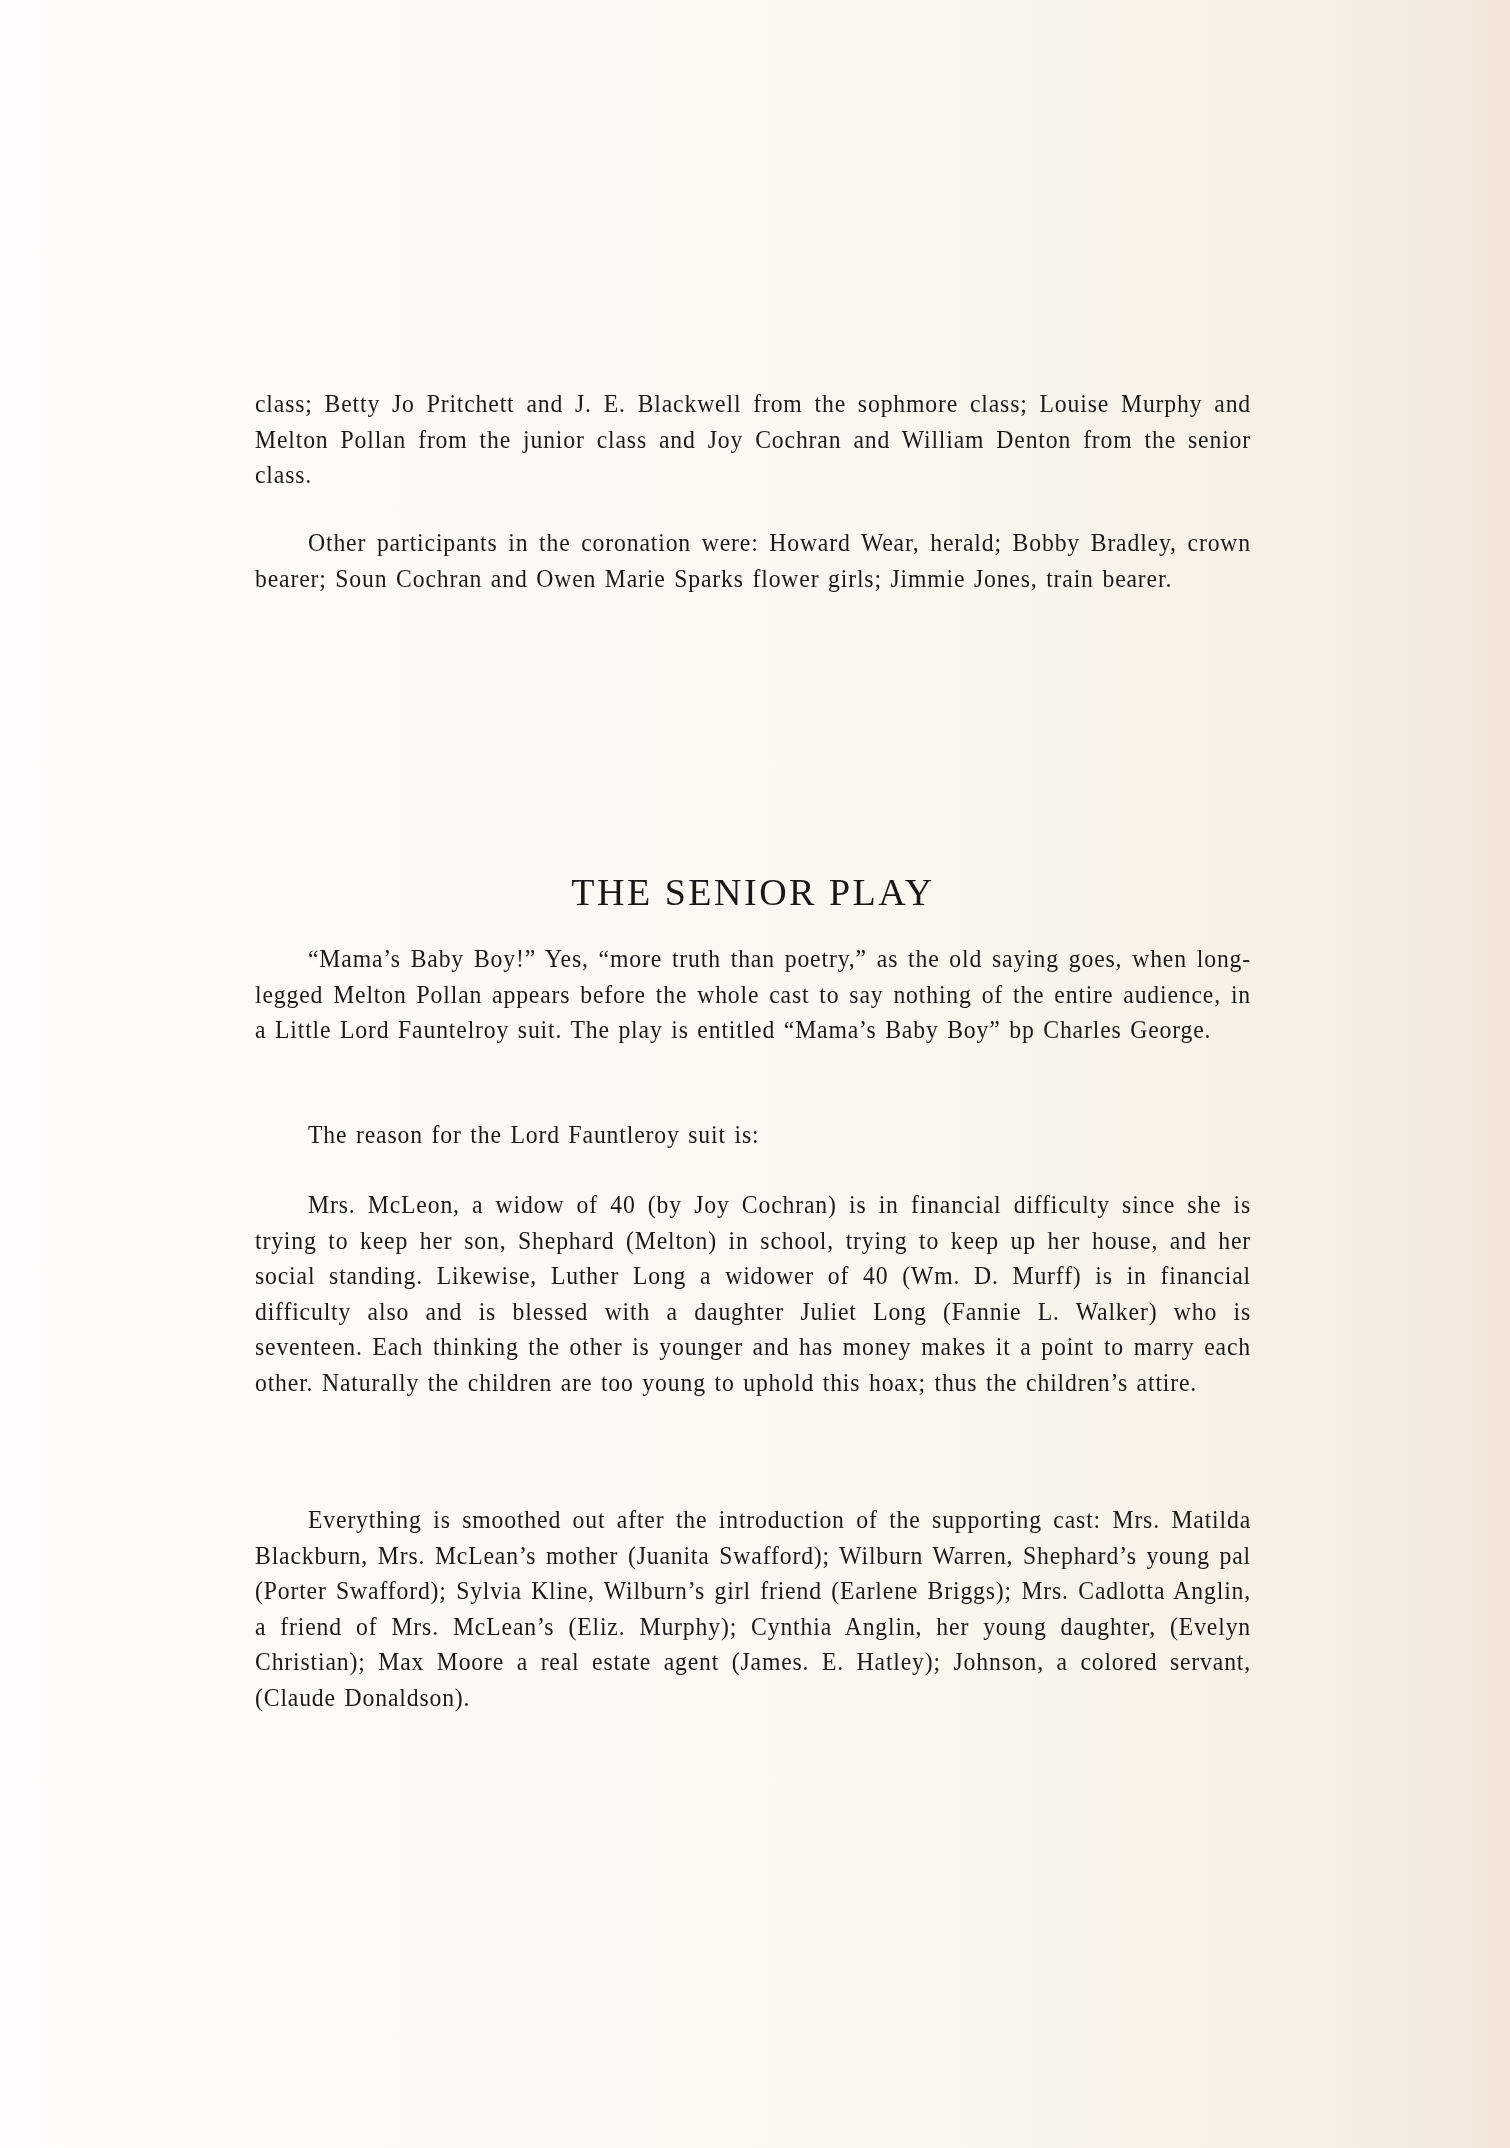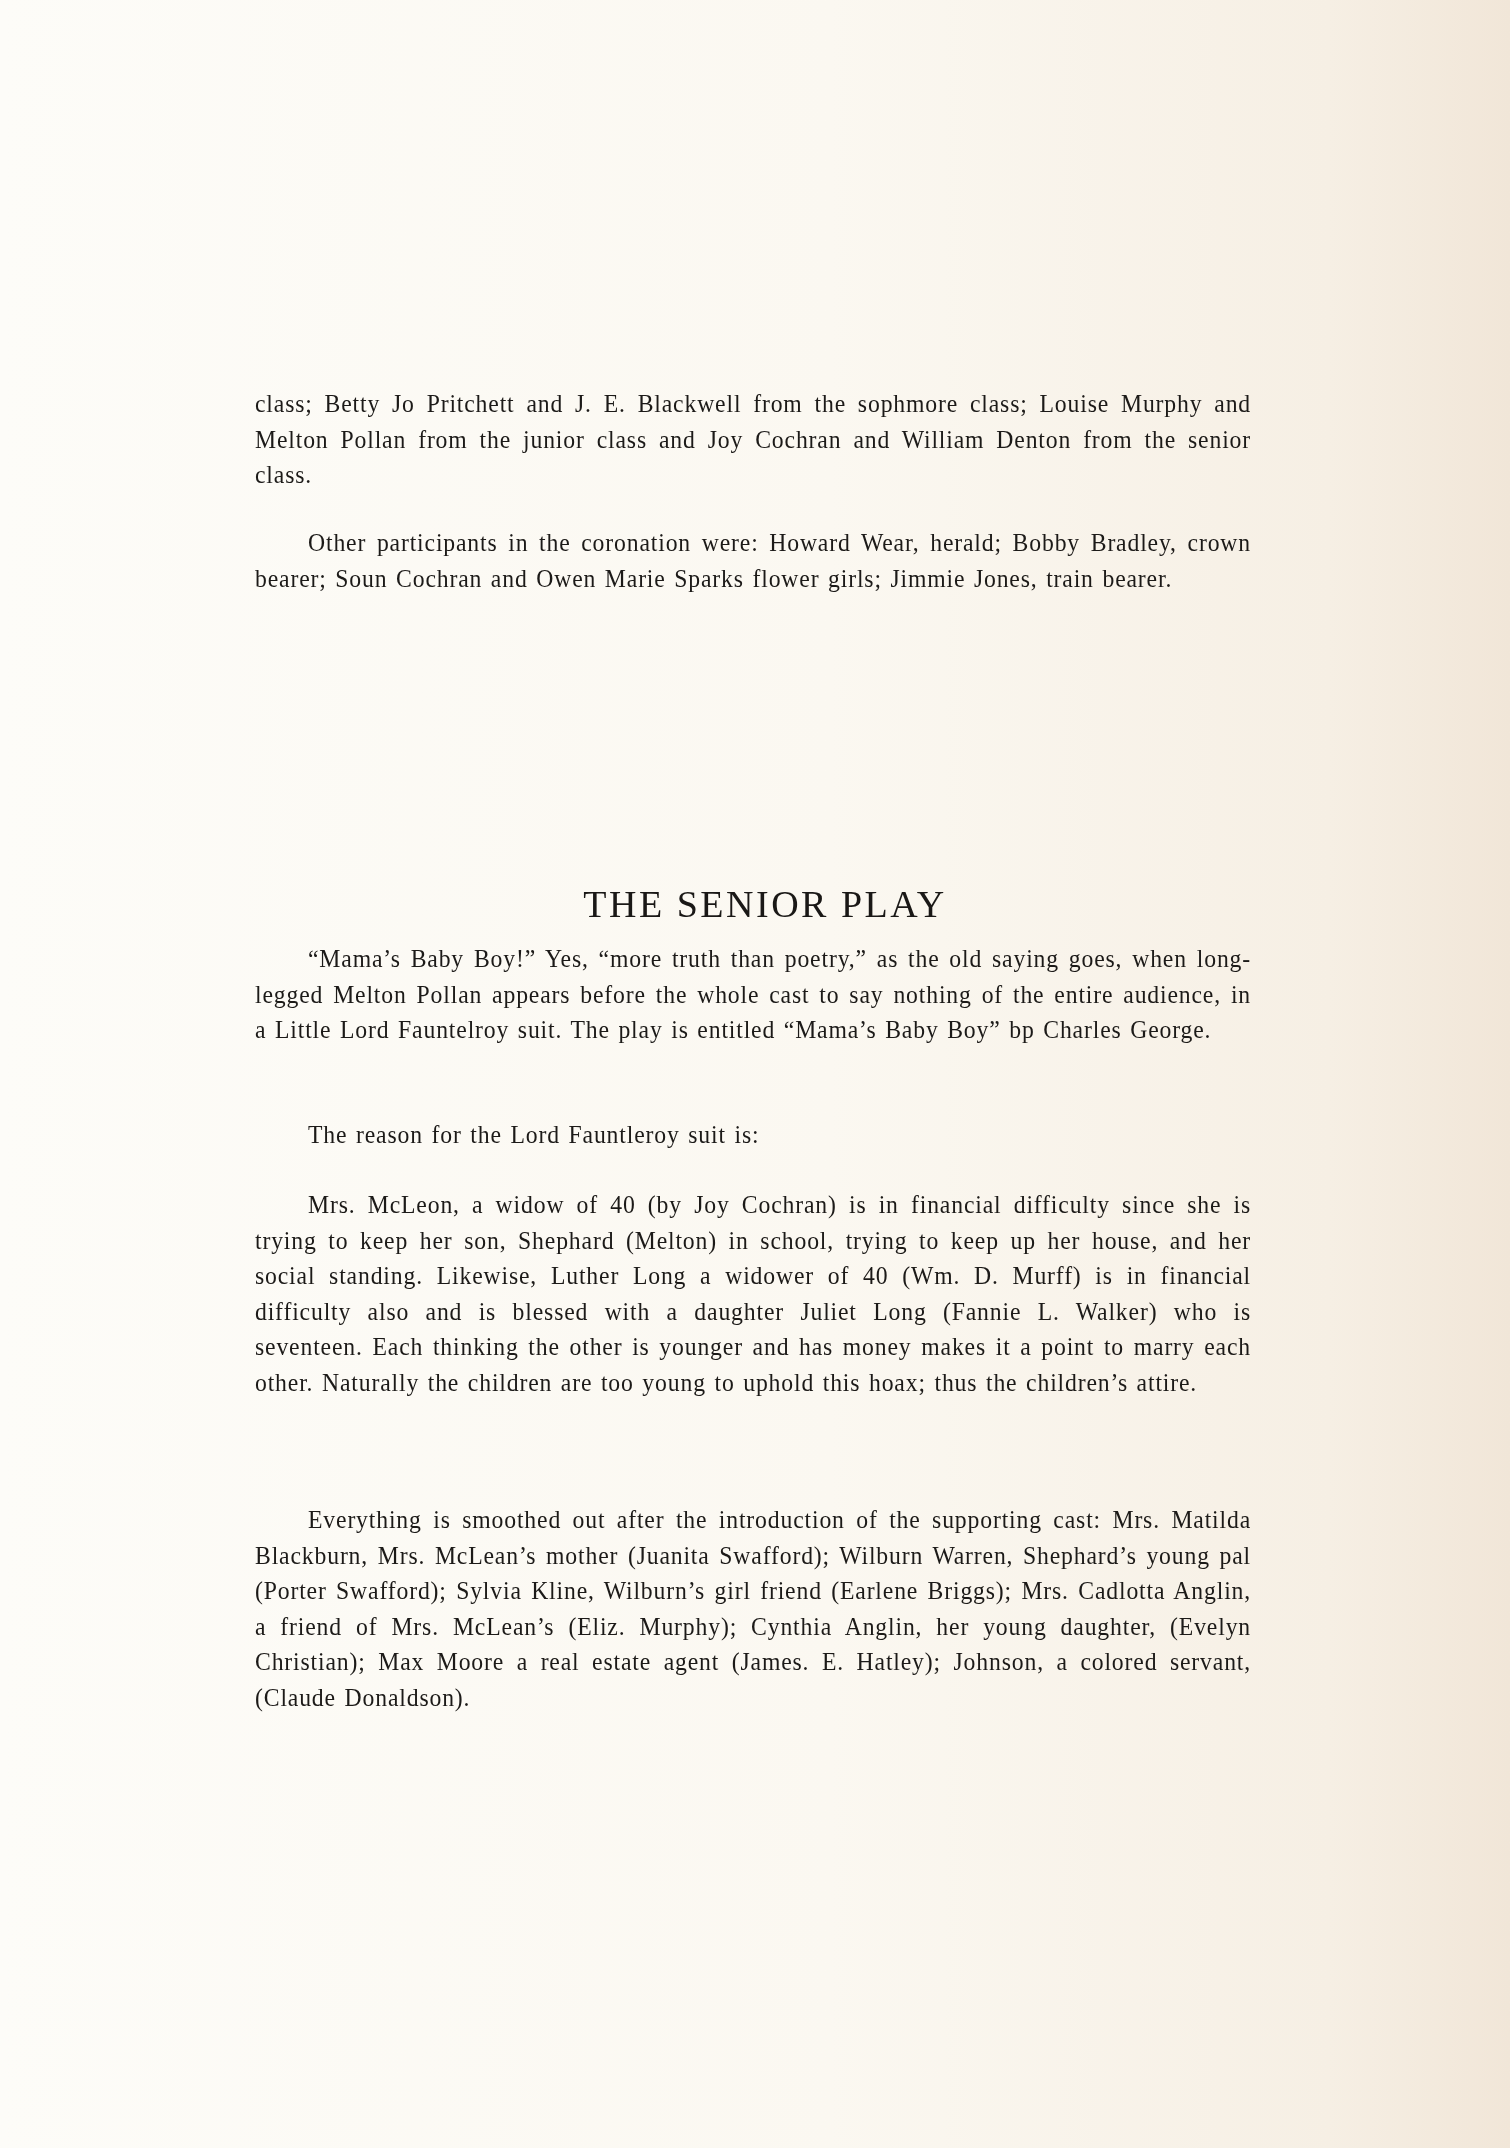--- a/index.html
+++ b/index.html
@@ -43,21 +43,21 @@
     #p-participants   { top: 525px; }
     .heading {
       position: absolute;
       top: 870px;
       left: 0;
       width: 996px;
       text-align: center;
       font-size: 38px;
       letter-spacing: 2.5px;
       font-weight: normal;
-      margin: 12px;
+      margin: 0;
       color: #1a1816;
     }
     #p-intro      { top: 941px; }
     #p-reason     { top: 1117px; }
     #p-plot       { top: 1187px; }
     #p-cast       { top: 1502px; }
   </style>
 </head>
 <body>
 

